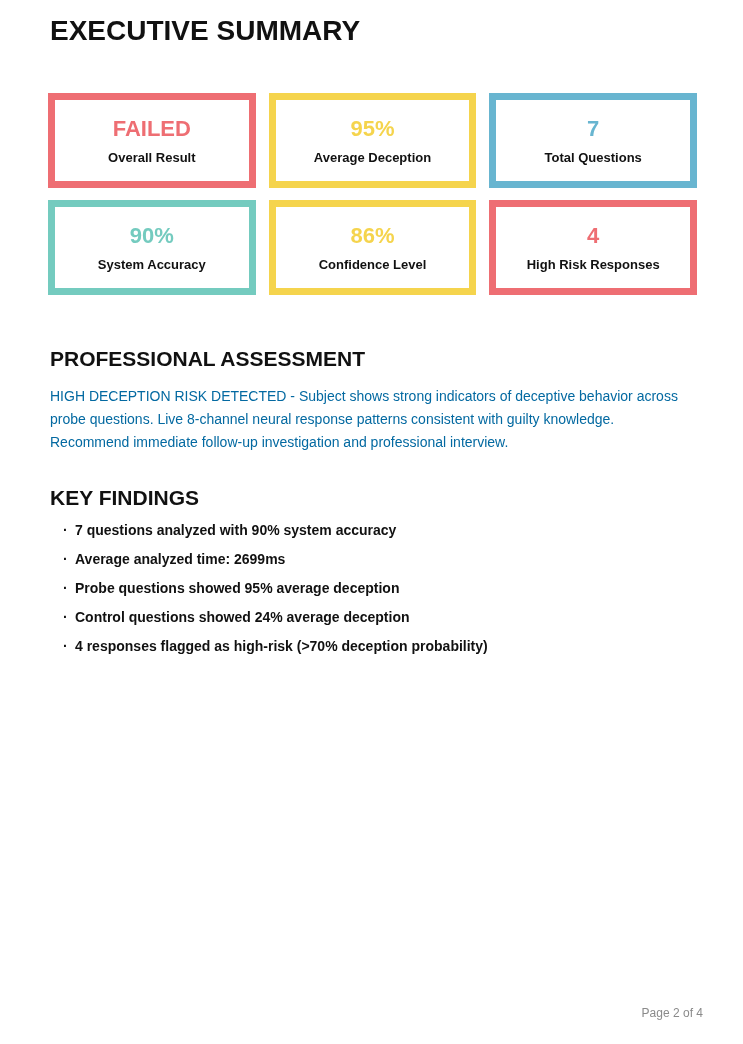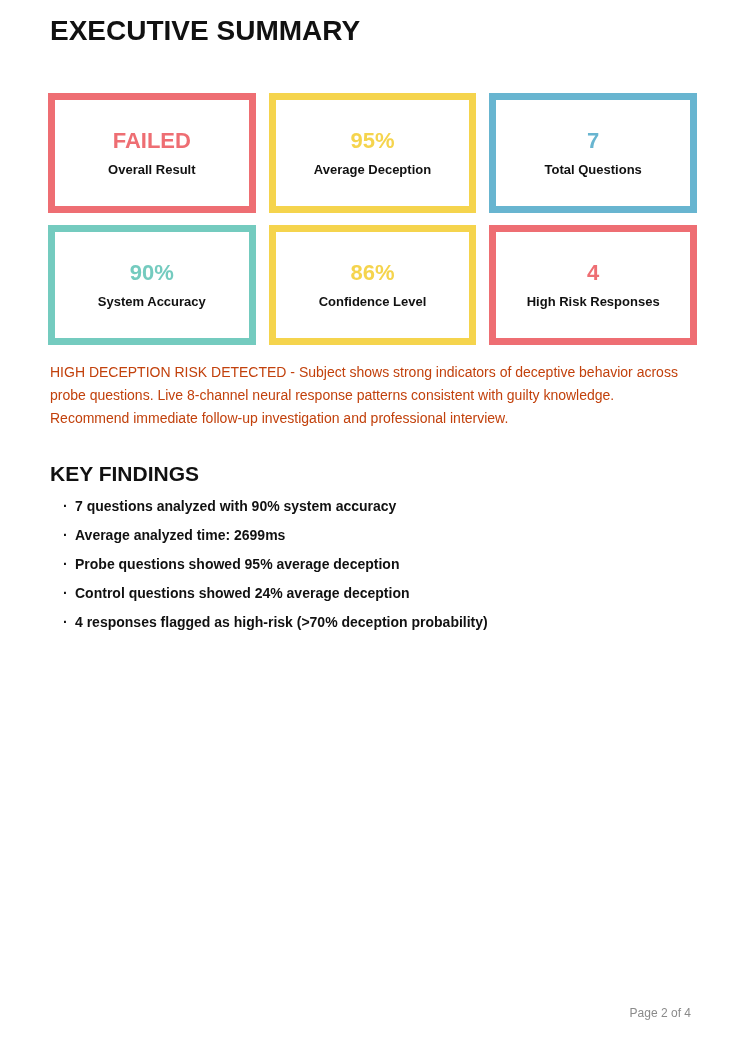--- a/index.html
+++ b/index.html
@@ -24,21 +24,21 @@
   }
 
   .cards {
     margin-top: 49px;
     display: grid;
     grid-template-columns: repeat(3, 1fr);
     column-gap: 13px;
     row-gap: 12px;
   }
   .card {
-    height: 120px;
+    height: 95px;
     box-sizing: border-box;
     border: 7px solid #ccc;
     background: #fff;
     display: flex;
     flex-direction: column;
     align-items: center;
     justify-content: center;
     gap: 11px;
     text-align: center;
   }
@@ -60,21 +60,21 @@
     font-weight: bold;
     margin: 0 0 0 2px;
     color: #111;
   }
   h2.assessment-heading { margin-top: 53px; }
   p.assessment-body {
     margin: 16px 0 0 2px;
     font-size: 14px;
     line-height: 23px;
     max-width: 652px;
-    color: #c2410c;
+    color: #0369a1;
   }
   h2.findings-heading { margin-top: 33px; }
 
   ul.findings-list {
     list-style: none;
     margin: 15px 0 0 2px;
     padding: 0 0 0 13px;
   }
   ul.findings-list li {
     position: relative;
@@ -89,21 +89,21 @@
     content: "\00B7";
     position: absolute;
     left: 0;
     top: 0;
     font-weight: bold;
   }
 
   .page-footer {
     position: absolute;
     top: 1006px;
-    right: 52px;
+    right: 40px;
     font-size: 12px;
     line-height: 14px;
     color: #8a8a8a;
   }
 </style>
 </head>
 <body>
 
 <div class="page">
 
@@ -129,20 +129,21 @@
     <div class="card" style="border-color: rgb(245, 212, 77);">
       <div class="card-value" style="color: rgb(245, 212, 77); text-align: center;">86%</div>
       <div class="card-label">Confidence Level</div>
     </div>
     <div class="card" style="border-color: rgb(238, 110, 115);">
       <div class="card-value" style="color: rgb(238, 110, 115);">4</div>
       <div class="card-label">High Risk Responses</div>
     </div>
   </div>
 
+  <h2 class="section-heading assessment-heading">PROFESSIONAL ASSESSMENT</h2>
   <p class="assessment-body">HIGH DECEPTION RISK DETECTED - Subject shows strong indicators of deceptive behavior across probe questions. Live 8-channel neural response patterns consistent with guilty knowledge. Recommend immediate follow-up investigation and professional interview.</p>
 
   <h2 class="section-heading findings-heading">KEY FINDINGS</h2>
   <ul class="findings-list">
     <li>7 questions analyzed with 90% system accuracy</li>
     <li>Average analyzed time: 2699ms</li>
     <li>Probe questions showed 95% average deception</li>
     <li>Control questions showed 24% average deception</li>
     <li>4 responses flagged as high-risk (&gt;70% deception probability)</li>
   </ul>

